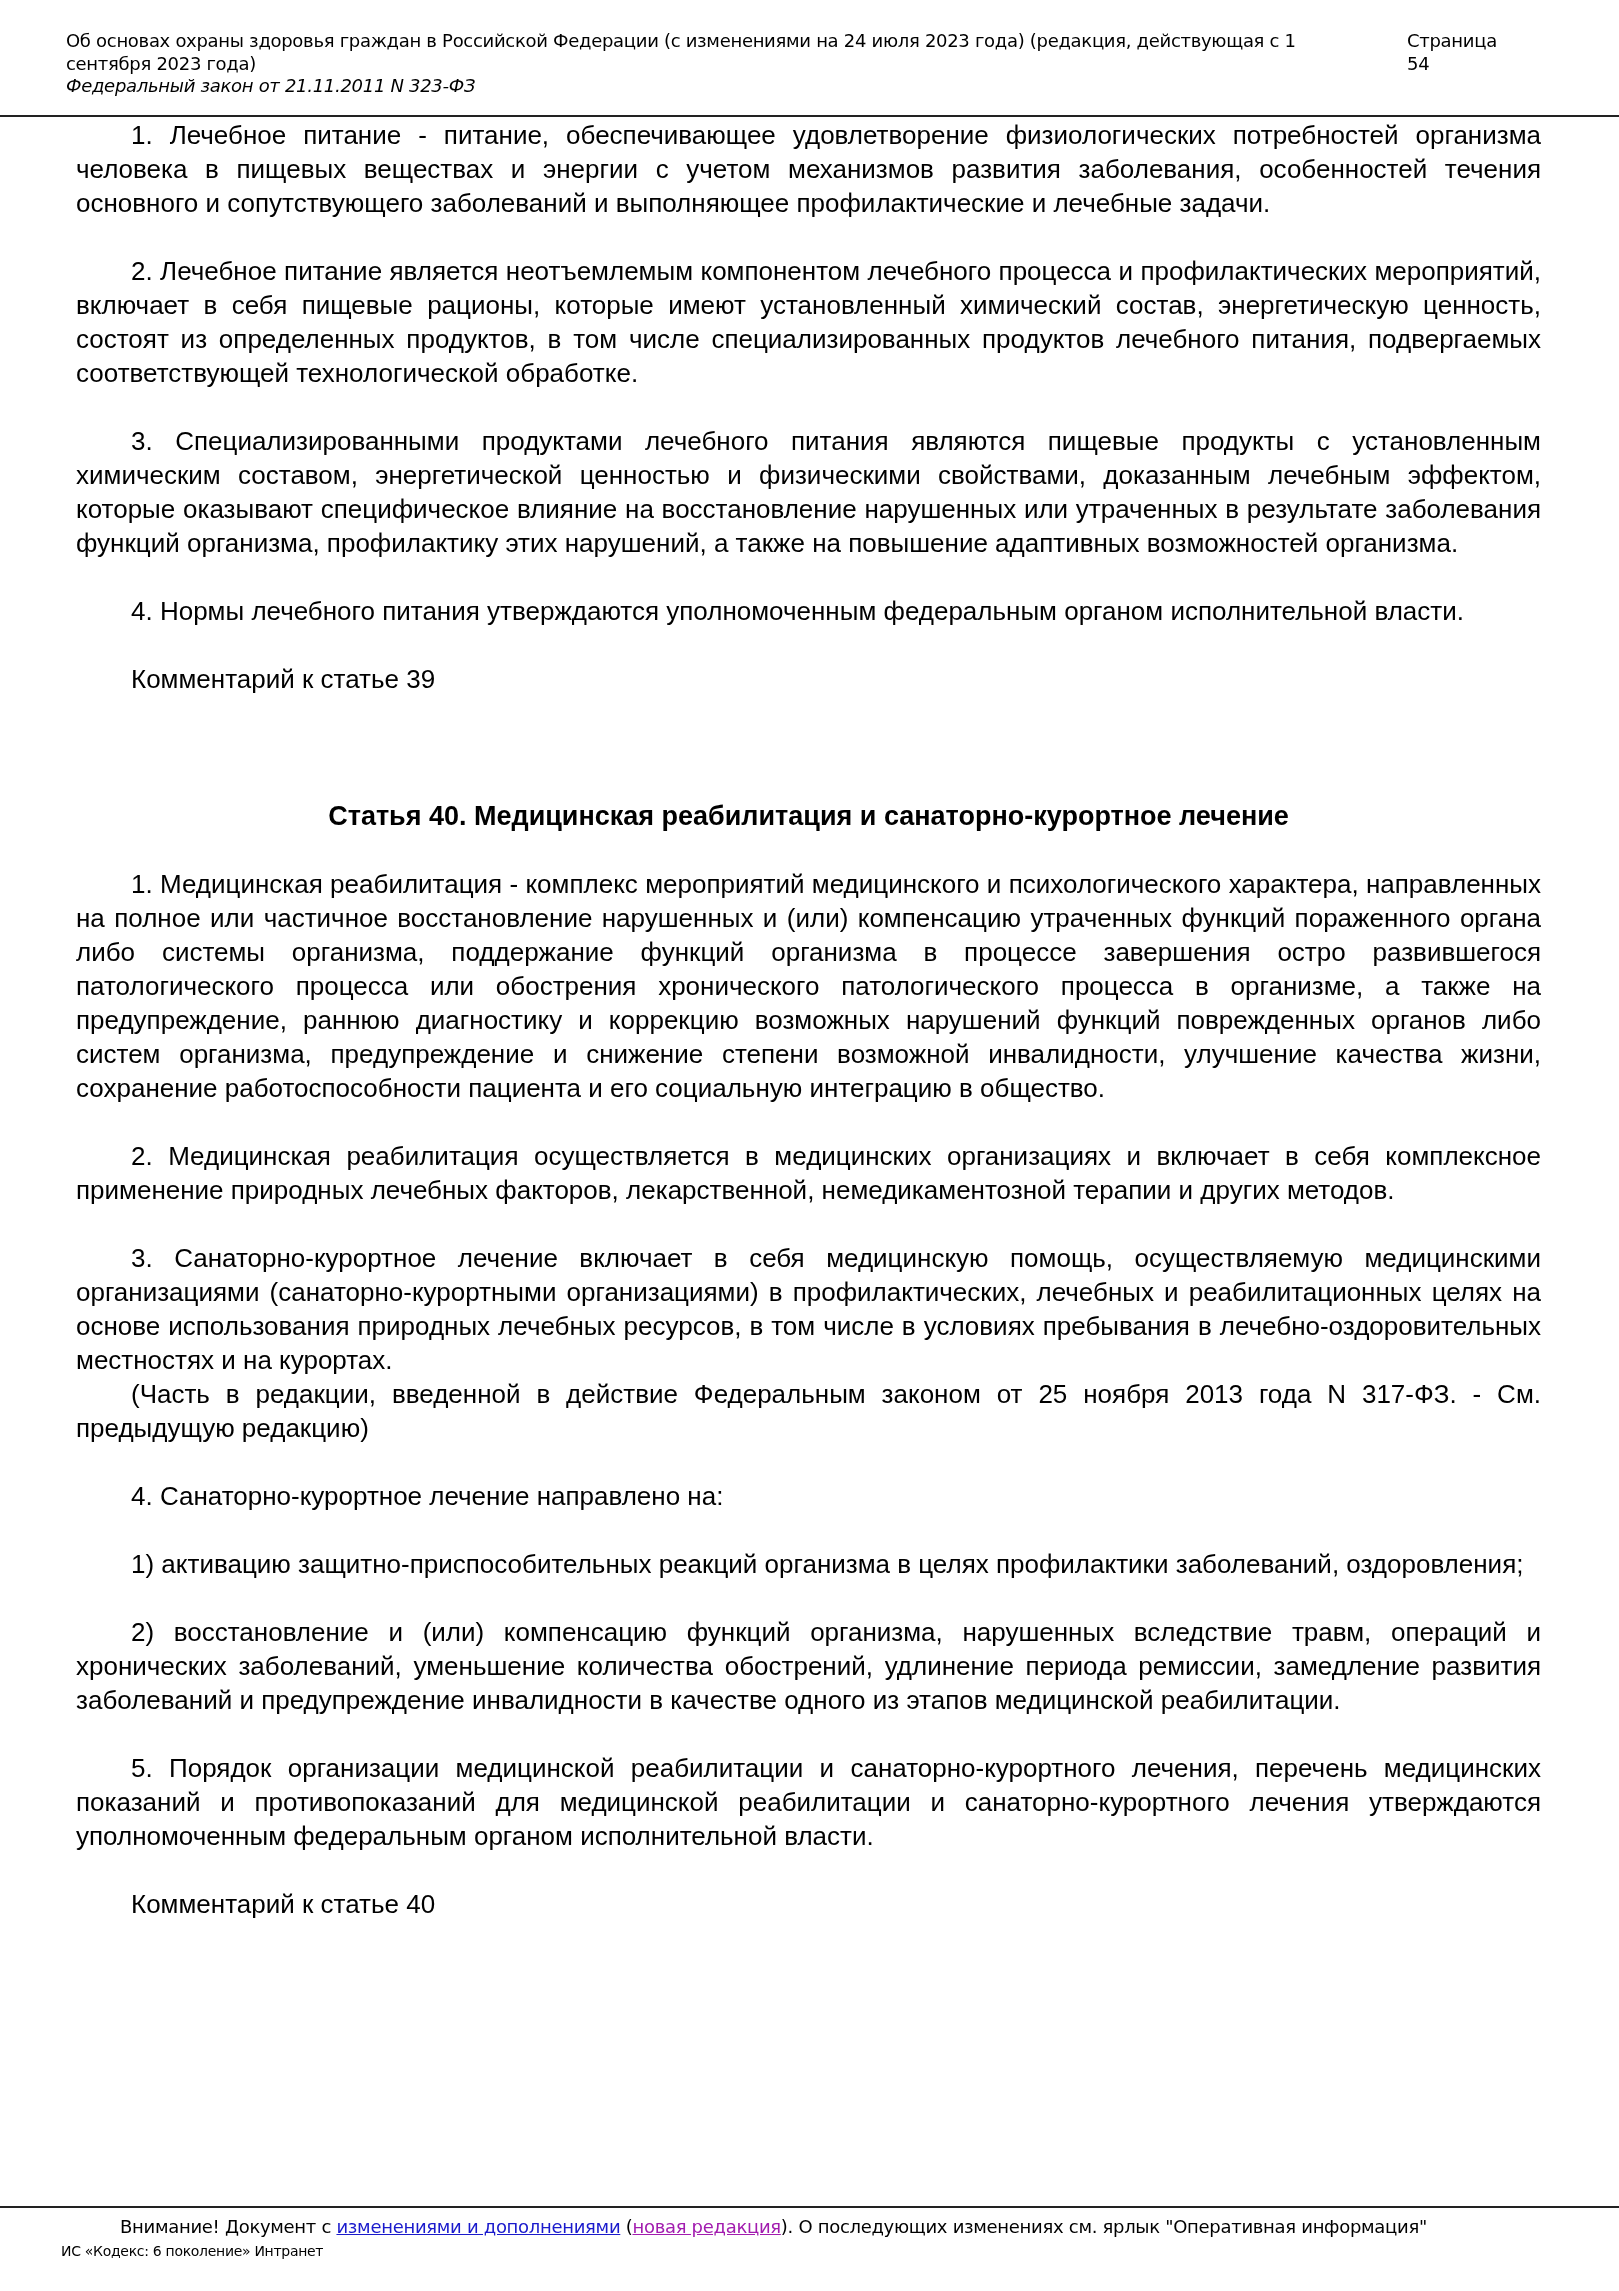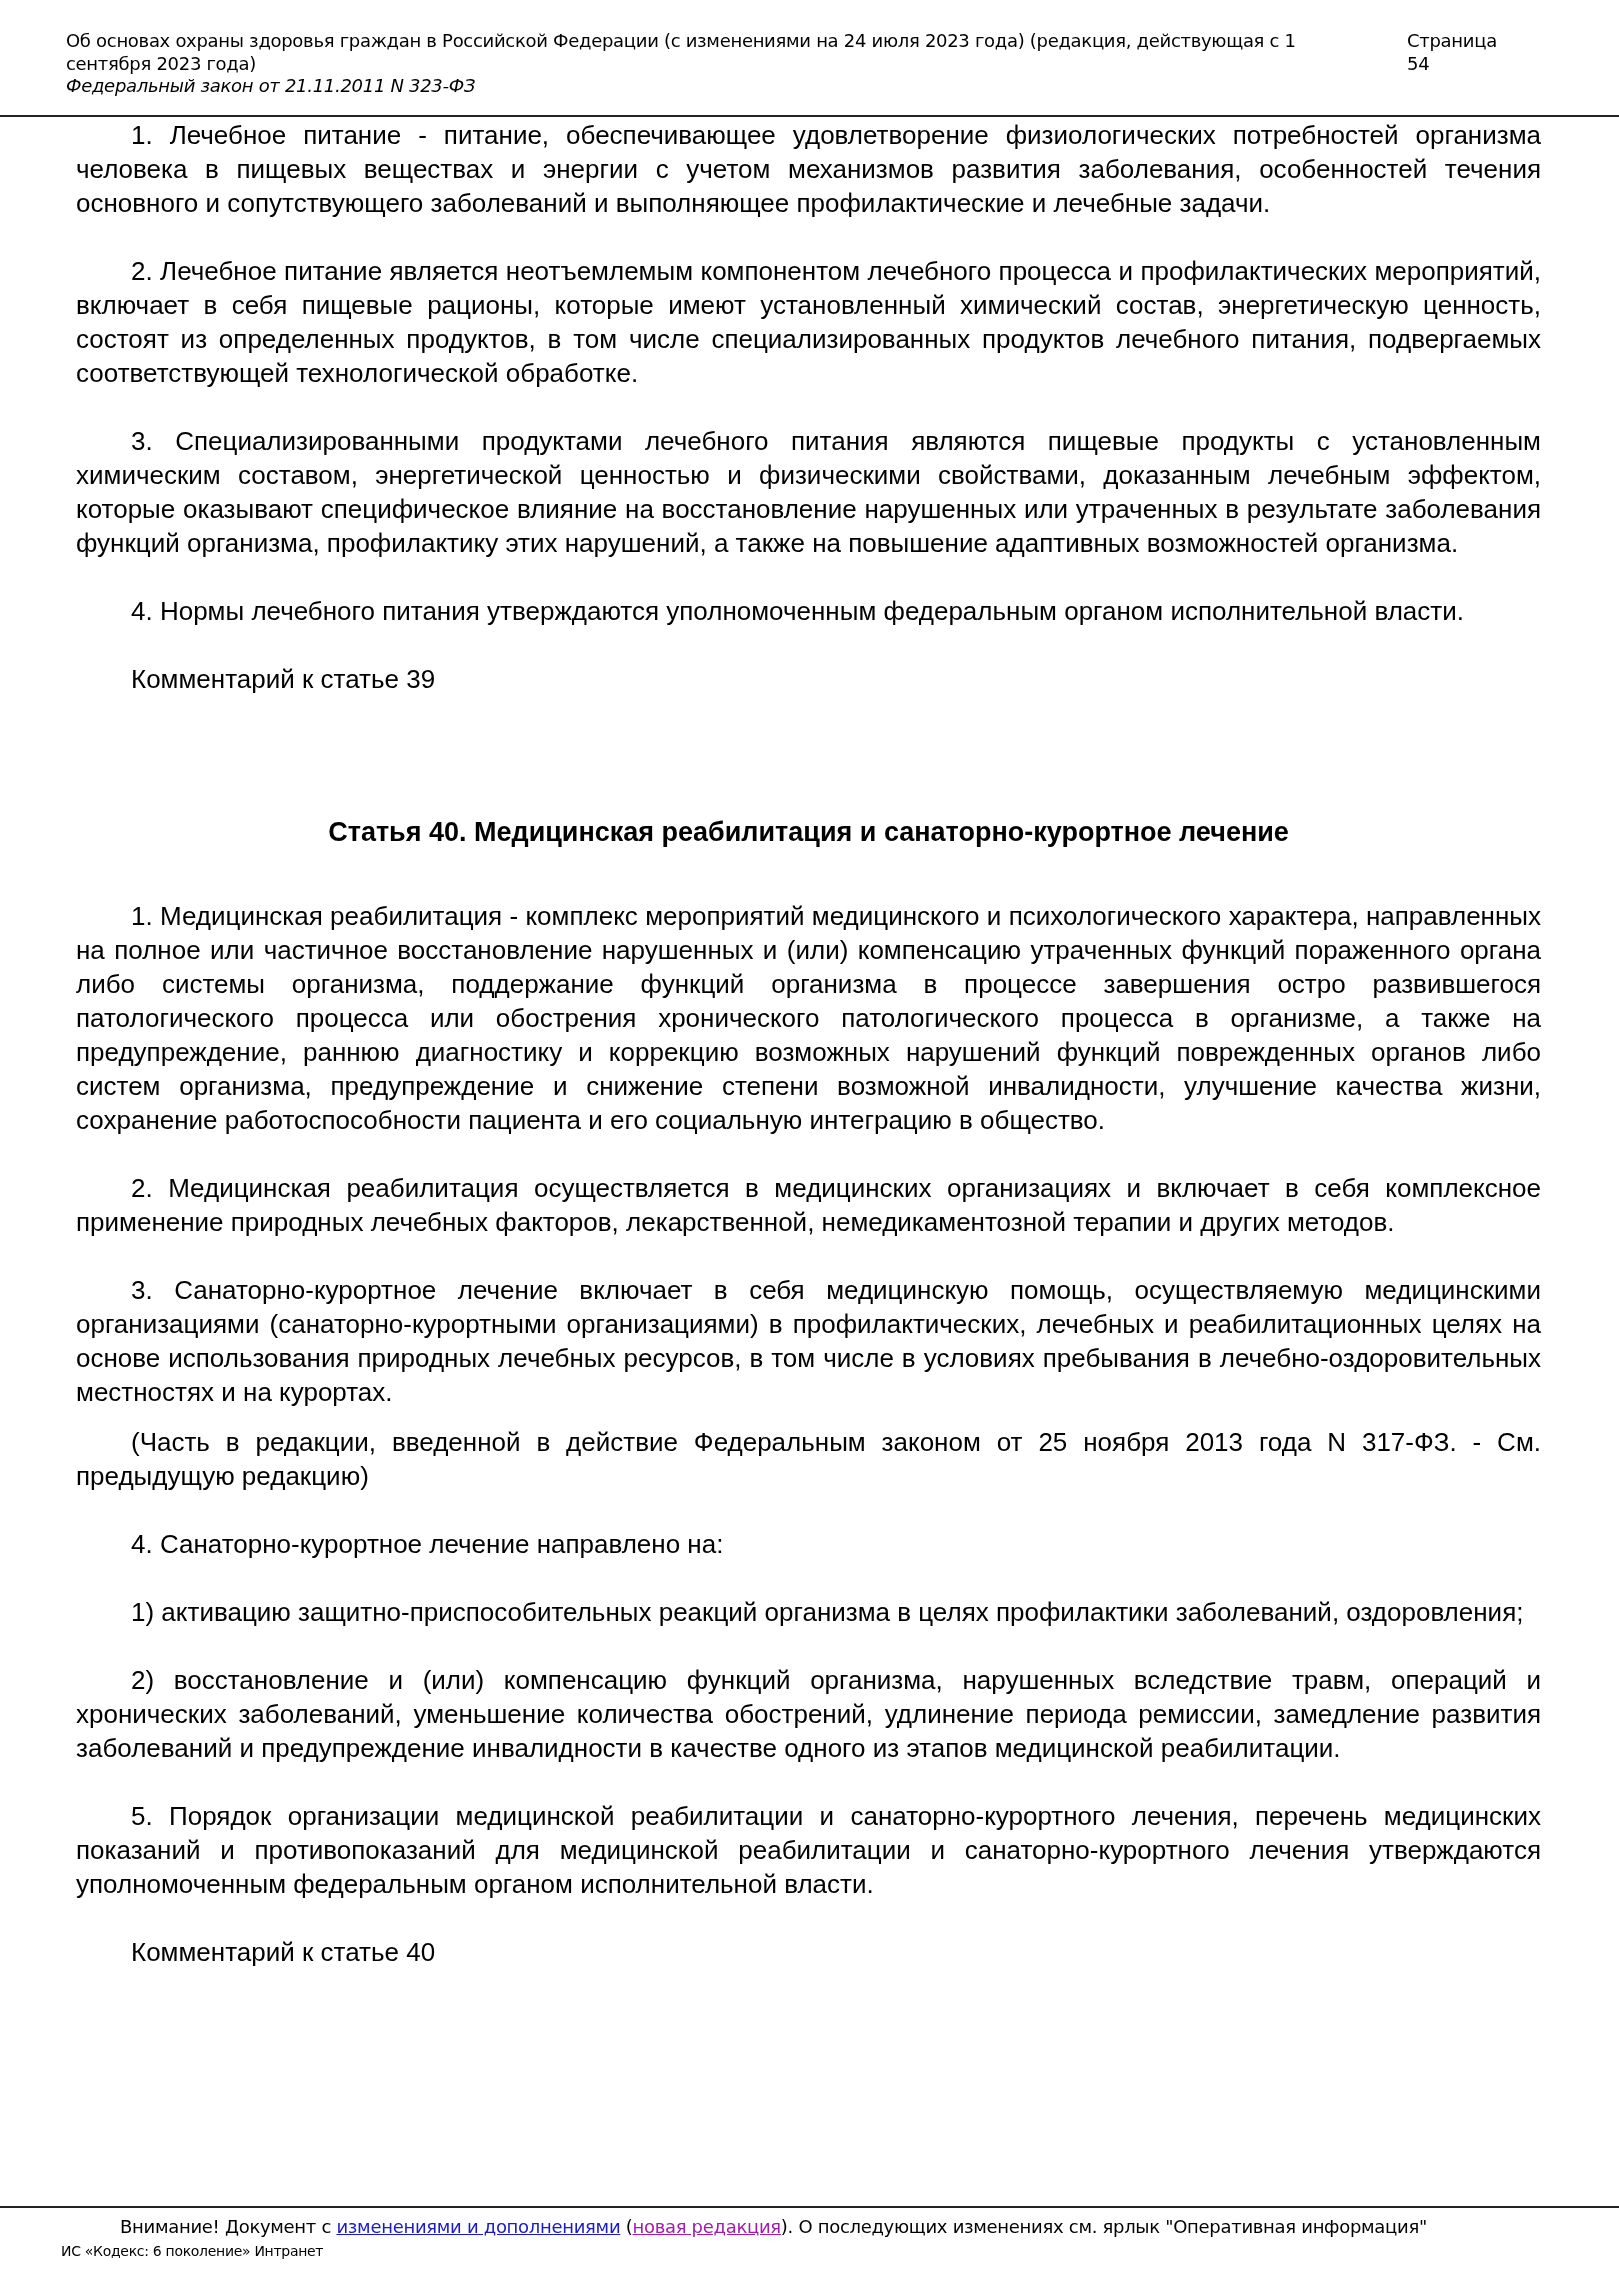--- a/index.html
+++ b/index.html
@@ -69,29 +69,29 @@
       font-size: 26px;
       line-height: 34px;
     }
     .para {
       margin: 0 0 34px 0;
       text-indent: 55px;
       text-align: justify;
       text-align-last: left;
     }
     .para.tight {
-      margin-bottom: 16px;
+      margin-bottom: 0;
     }
     .comment {
       margin: 0;
       text-indent: 55px;
     }
     .spacer-comment-39 { height: 69px; }
     .article-heading {
-      margin: 16px;
+      margin: 0;
       text-align: center;
       font-weight: bold;
       font-size: 27px;
       line-height: 34px;
       padding-left: 0;
     }
     .spacer-heading { height: 34px; }
     
     .footer-rule {
       position: absolute;

